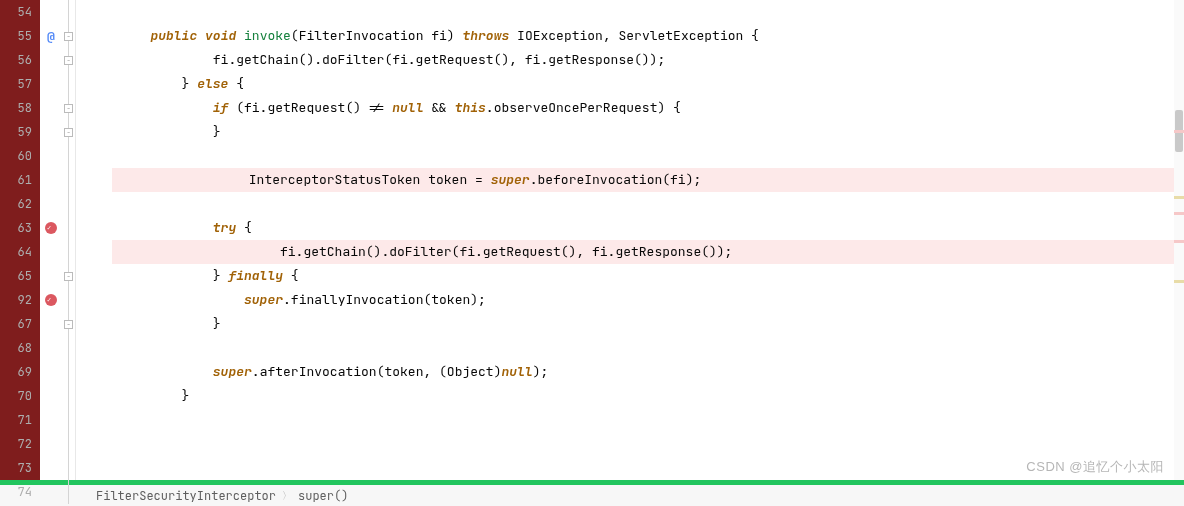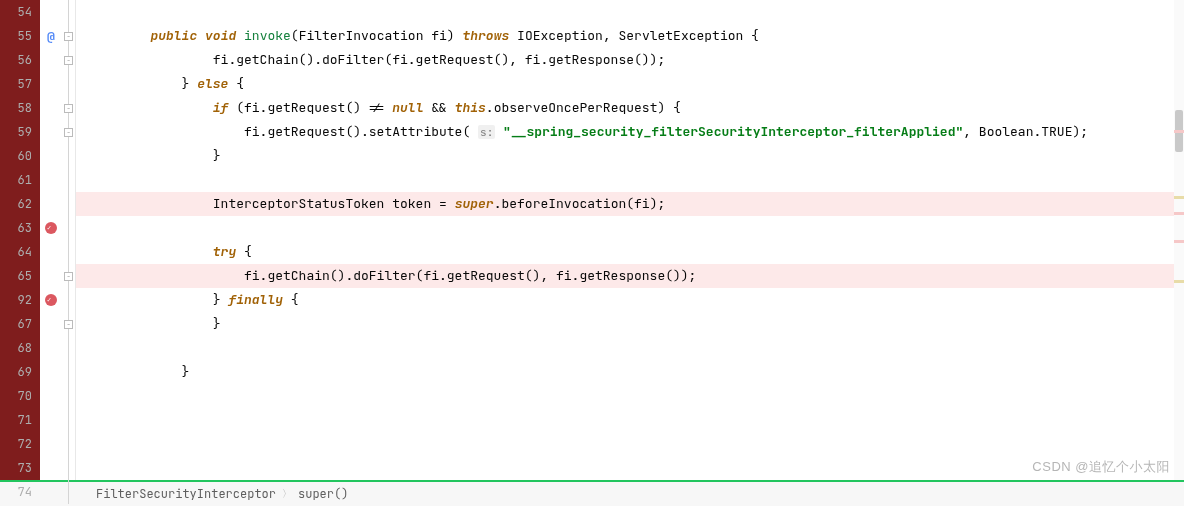--- a/index.html
+++ b/index.html
@@ -78,20 +78,21 @@
       position: relative;
     }
     .code-line {
       height: 24px;
       line-height: 24px;
       white-space: pre;
       padding-left: 12px;
     }
     .highlight-line {
       background: #fde9e9;
+      margin-left: 36px;
     }
     .kw { color: #a16207; font-weight: bold; font-style: italic; }
     .str { color: #067d17; font-weight: bold; }
     .method { color: #15803d; }
     .param-hint { color: #787878; font-style: normal; background: #f0f0f0; padding: 0 2px; border-radius: 2px; font-size: 11px;}
     .override-icon {
       color: #548af7;
       font-weight: bold;
       font-size: 13px;
     }
@@ -107,36 +108,36 @@
       color: #fff;
       font-size: 7px;
       position: absolute;
       top: 0px;
       left: 2px;
       line-height: 12px;
     }
     .breadcrumb-bar {
       height: 26px;
       background: #f7f7f7;
-      border-top: 2px solid #22c55e;
+      border-top: 5px solid #22c55e;
       display: flex;
       align-items: center;
       padding-left: 96px;
       font-size: 12px;
       color: #5e5e5e;
       gap: 6px;
     }
     .breadcrumb-sep {
       color: #aaa;
       font-size: 10px;
     }
     .watermark {
       position: absolute;
       bottom: 30px;
-      right: 14px;
+      right: 20px;
       color: rgba(120,120,120,0.55);
       font-size: 13px;
       font-family: Arial, sans-serif;
       letter-spacing: 0.5px;
     }
     .scrollbar-v {
       position: absolute;
       right: 0;
       top: 0;
       width: 10px;
@@ -289,30 +290,31 @@
         <div class="fold-line"></div>
       </div>
     </div>
 
   <div class="code-area" id="code">
       <div class="code-line"></div>
       <div class="code-line"><span>        </span><span class="kw">public</span><span> </span><span class="kw">void</span><span> </span><span class="method">invoke</span><span>(FilterInvocation fi) </span><span class="kw">throws</span><span> IOException, ServletException {</span></div>
       <div class="code-line"><span>                </span><span>fi.getChain().doFilter(fi.getRequest(), fi.getResponse());</span></div>
       <div class="code-line"><span>            </span><span>} </span><span class="kw">else</span><span> {</span></div>
       <div class="code-line"><span>                </span><span class="kw">if</span><span> (fi.getRequest() != </span><span class="kw">null</span><span> &amp;&amp; </span><span class="kw">this</span><span>.observeOncePerRequest) {</span></div>
-      <div class="code-line"><span>                    </span><span>fi.getRequest().setAttribute( </span><span class="param-hint">s:</span><span> </span><span class="str">"__spring_security_filterSecurityInterceptor_filterApplied"</span><span>, Boolean.TRUE);</span></div>
       <div class="code-line"><span>                </span><span>}</span></div>
       <div class="code-line"></div>
       <div class="code-line highlight-line"><span>                </span><span>InterceptorStatusToken token = </span><span class="kw">super</span><span>.beforeInvocation(fi);</span></div>
       <div class="code-line"></div>
       <div class="code-line"><span>                </span><span class="kw">try</span><span> {</span></div>
       <div class="code-line highlight-line"><span>                    </span><span>fi.getChain().doFilter(fi.getRequest(), fi.getResponse());</span></div>
       <div class="code-line"><span>                </span><span>} </span><span class="kw">finally</span><span> {</span></div>
+      <div class="code-line"><span>                    </span><span class="kw">super</span><span>.finallyInvocation(token);</span></div>
       <div class="code-line"><span>                </span><span>}</span></div>
       <div class="code-line"></div>
+      <div class="code-line"><span>                </span><span class="kw">super</span><span>.afterInvocation(token, (Object)</span><span class="kw">null</span><span>);</span></div>
       <div class="code-line"><span>            </span><span>}</span></div>
       <div class="code-line"></div>
     </div>
 
   <div class="scrollbar-v" id="scrollbar">
       <div class="scroll-thumb" style="top: 110px; height: 42px;"></div>
       <div class="scroll-mark pink" style="top: 130px;"></div>
       <div class="scroll-mark pink" style="top: 212px;"></div>
       <div class="scroll-mark pink" style="top: 240px;"></div>
       <div class="scroll-mark yellow" style="top: 196px;"></div>

